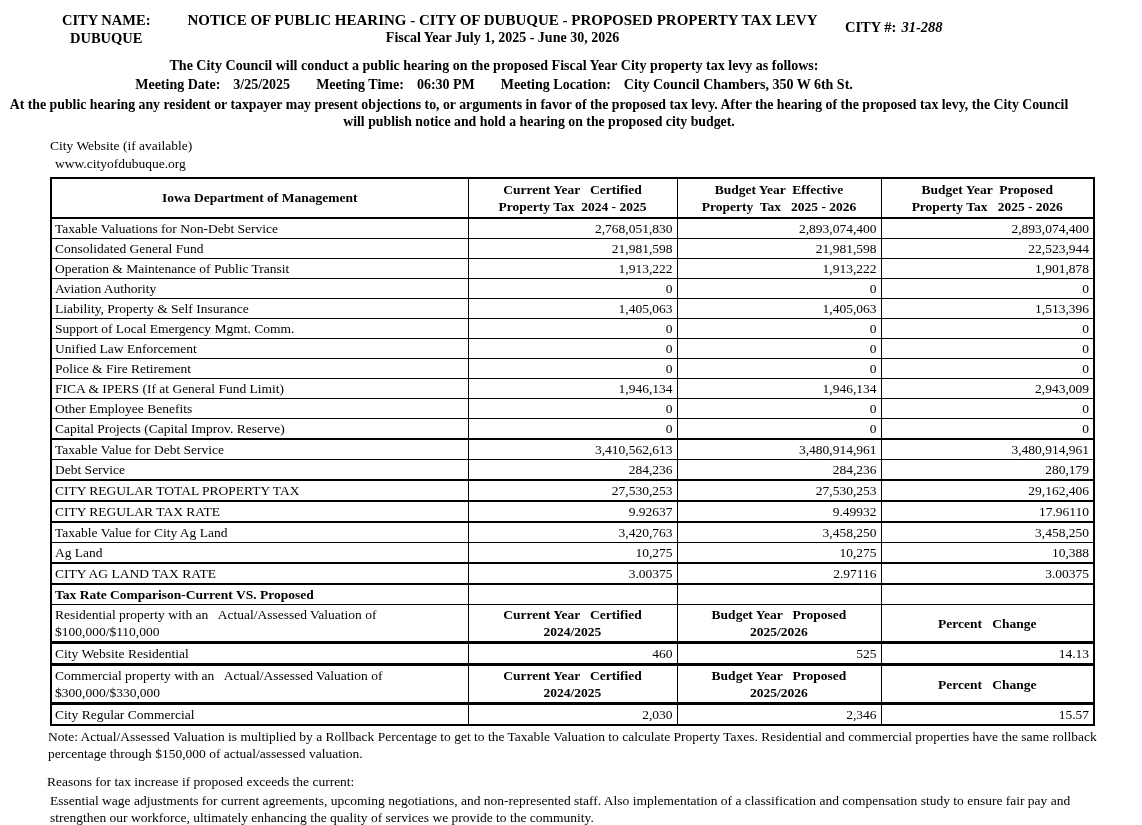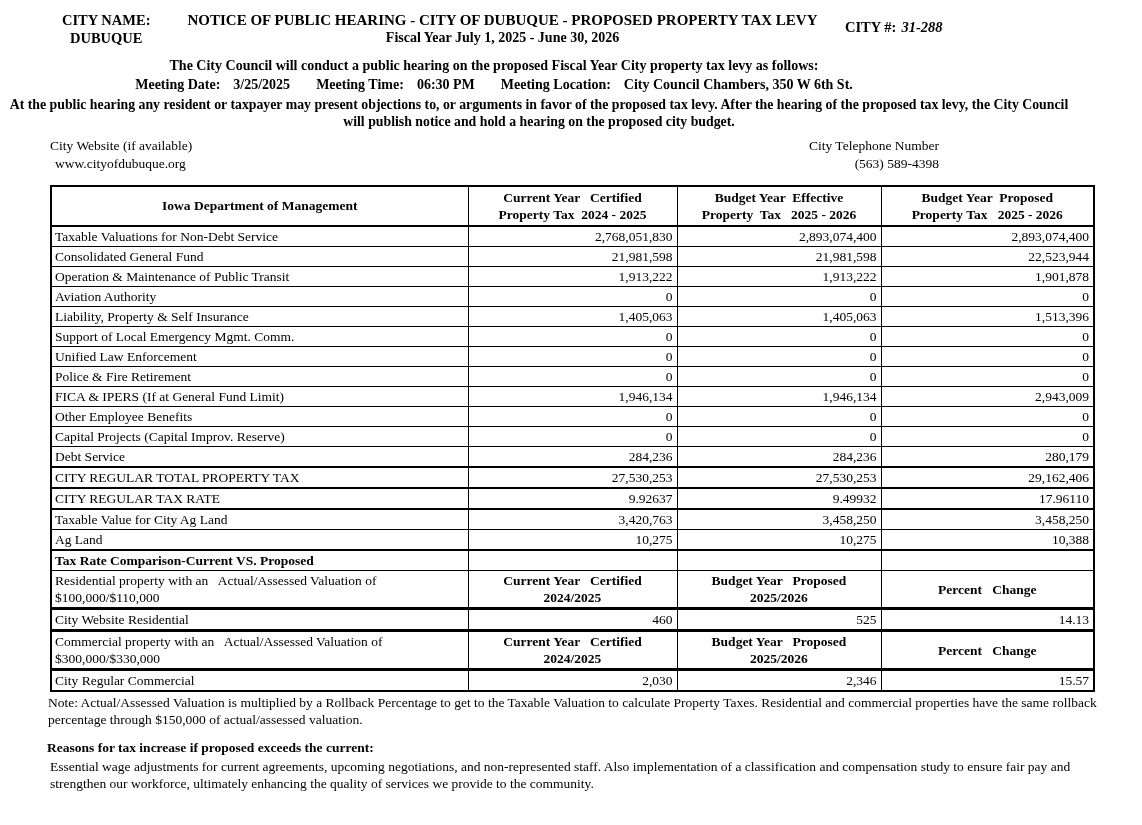--- a/index.html
+++ b/index.html
@@ -18,41 +18,41 @@
 
   
   .hearing{text-align:center;font-weight:bold;}
   .h-line{font-size:14px;line-height:19px;}
   .meeting .mlabel{margin-left:26px;}
   .meeting .mlabel:first-child{margin-left:0;}
   .meeting .mval{margin-left:13px;}
   .h-notice{font-size:13.8px;line-height:17px;width:1078px;margin:2px auto 0;}
 
   
-  .contact{display:flex;justify-content:space-between;margin:7px 49px 12px 50px;line-height:18px;}
+  .contact{display:flex;justify-content:space-between;margin:7px 49px 4px 50px;line-height:18px;flex-direction:column;}
   .c-left .c-site{margin-left:5px;}
   .c-right{text-align:right;}
 
   
   table.levy{border-collapse:collapse;table-layout:fixed;width:1043px;margin:4px 0 0 50px;border:2px solid #000;}
   .levy th,.levy td{border:1px solid #000;overflow:hidden;}
   .levy thead th{border-bottom:2px solid #000;font-weight:bold;text-align:center;vertical-align:middle;padding:2px 2px;line-height:16px;font-size:13.5px;}
   .levy td{padding:1px 3px;line-height:17px;font-size:13.5px;vertical-align:middle;}
   .levy td.num{text-align:right;padding-right:4px;}
   .levy td.lbl{text-align:left;padding-left:3px;}
   .levy tr.thick-top td{border-top:2px solid #000;}
   .levy tr.hb td{border-bottom:3px solid #000;}
   .levy td.sec-title{font-weight:bold;}
   .levy td.ch{text-align:center;font-weight:bold;line-height:17px;}
   .levy .two-line div{line-height:17px;}
 
   
   .note{margin:3px 0 0 48px;width:1058px;line-height:16.5px;}
   .reasons{margin:11px 0 0 47px;}
-  .r-h{font-weight:bold;line-height:17px;}
+  .r-h{font-weight:normal;line-height:17px;}
   .r-b{margin:3px 0 0 3px;width:1062px;line-height:16.5px;}
 </style>
 </head>
 <body>
 
 <div class="page">
 
   <div class="hdr">
     <div class="hdr-left">
       <div>CITY NAME:</div>
@@ -72,24 +72,20 @@
     <div class="h-line meeting">
       <span class="mlabel">Meeting Date:</span><span class="mval">3/25/2025</span><span class="mlabel">Meeting Time:</span><span class="mval">06:30 PM</span><span class="mlabel">Meeting Location:</span><span class="mval">City Council Chambers, 350 W 6th St.</span>
     </div>
     <div class="h-notice">At the public hearing any resident or taxpayer may present objections to, or arguments in favor of the proposed tax levy. After the hearing of the proposed tax levy, the City Council will publish notice and hold a hearing on the proposed city budget.</div>
   </div>
 
   <div class="contact">
     <div class="c-left">
       <div>City Website (if available)</div>
       <div class="c-site">www.cityofdubuque.org</div>
-    </div>
-    <div class="c-right">
-      <div>City Telephone Number</div>
-      <div>(563) 589-4398</div>
     </div>
   </div>
 
   <table class="levy">
     <colgroup>
       <col style="width:417px">
         <col style="width:209px">
         <col style="width:204px">
         <col style="width:213px">
     </colgroup>
@@ -170,20 +166,26 @@
           <td class="num">0</td>
           <td class="num">0</td>
           <td class="num">0</td>
         </tr>
         <tr>
           <td class="lbl">Capital Projects (Capital Improv. Reserve)</td>
           <td class="num">0</td>
           <td class="num">0</td>
           <td class="num">0</td>
         </tr>
+        <tr class="thick-top">
+          <td class="lbl">Taxable Value for Debt Service</td>
+          <td class="num">3,410,562,613</td>
+          <td class="num">3,480,914,961</td>
+          <td class="num">3,480,914,961</td>
+        </tr>
         <tr>
           <td class="lbl">Debt Service</td>
           <td class="num">284,236</td>
           <td class="num">284,236</td>
           <td class="num">280,179</td>
         </tr>
         <tr class="thick-top">
           <td class="lbl">CITY REGULAR TOTAL PROPERTY TAX</td>
           <td class="num">27,530,253</td>
           <td class="num">27,530,253</td>
@@ -199,20 +201,26 @@
           <td class="lbl">Taxable Value for City Ag Land</td>
           <td class="num">3,420,763</td>
           <td class="num">3,458,250</td>
           <td class="num">3,458,250</td>
         </tr>
         <tr>
           <td class="lbl">Ag Land</td>
           <td class="num">10,275</td>
           <td class="num">10,275</td>
           <td class="num">10,388</td>
+        </tr>
+        <tr class="thick-top">
+          <td class="lbl">CITY AG LAND TAX RATE</td>
+          <td class="num">3.00375</td>
+          <td class="num">2.97116</td>
+          <td class="num">3.00375</td>
         </tr>
         <tr class="thick-top">
           <td class="lbl sec-title">Tax Rate Comparison-Current VS. Proposed</td>
           <td class="num"></td>
           <td class="num"></td>
           <td class="num"></td>
         </tr>
         <tr class="comp-hdr hb">
           <td class="lbl two-line">
             <div class="pre">Residential property with an   Actual/Assessed Valuation of</div>

